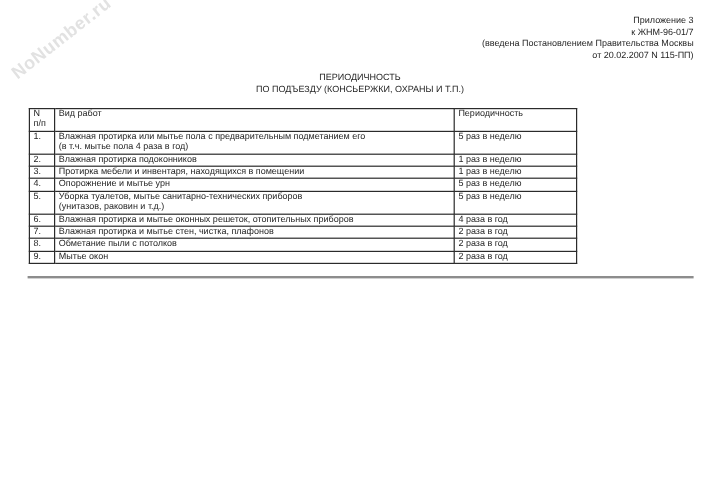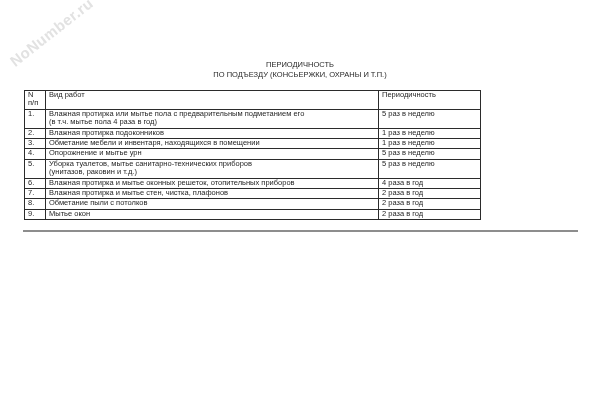--- a/index.html
+++ b/index.html
@@ -73,20 +73,26 @@
     background: #8d8d8d;
   }
 </style>
 </head>
 <body>
 
 <div class="page">
 
   <div class="watermark">NoNumber.ru</div>
 
+  <div class="doc-header">
+    <div>Приложение 3</div>
+    <div>к ЖНМ-96-01/7</div>
+    <div>(введена Постановлением Правительства Москвы</div>
+    <div>от 20.02.2007 N 115-ПП)</div>
+  </div>
 
   <div class="doc-title">
     <div>ПЕРИОДИЧНОСТЬ</div>
     <div>ПО ПОДЪЕЗДУ (КОНСЬЕРЖКИ, ОХРАНЫ И Т.П.)</div>
   </div>
 
   <table class="works">
     <colgroup>
         <col class="c1">
         <col class="c2">
@@ -107,21 +113,21 @@
 (в т.ч. мытье пола 4 раза в год)</td>
         <td>5 раз в неделю</td>
       </tr>
       <tr>
         <td>2.</td>
         <td>Влажная протирка подоконников</td>
         <td>1 раз в неделю</td>
       </tr>
       <tr>
         <td>3.</td>
-        <td>Обметание мебели и инвентаря, находящихся в помещении</td>
+        <td>Протирка мебели и инвентаря, находящихся в помещении</td>
         <td>1 раз в неделю</td>
       </tr>
       <tr>
         <td>4.</td>
         <td>Опорожнение и мытье урн</td>
         <td>5 раз в неделю</td>
       </tr>
       <tr>
         <td>5.</td>
         <td>Уборка туалетов, мытье санитарно-технических приборов

